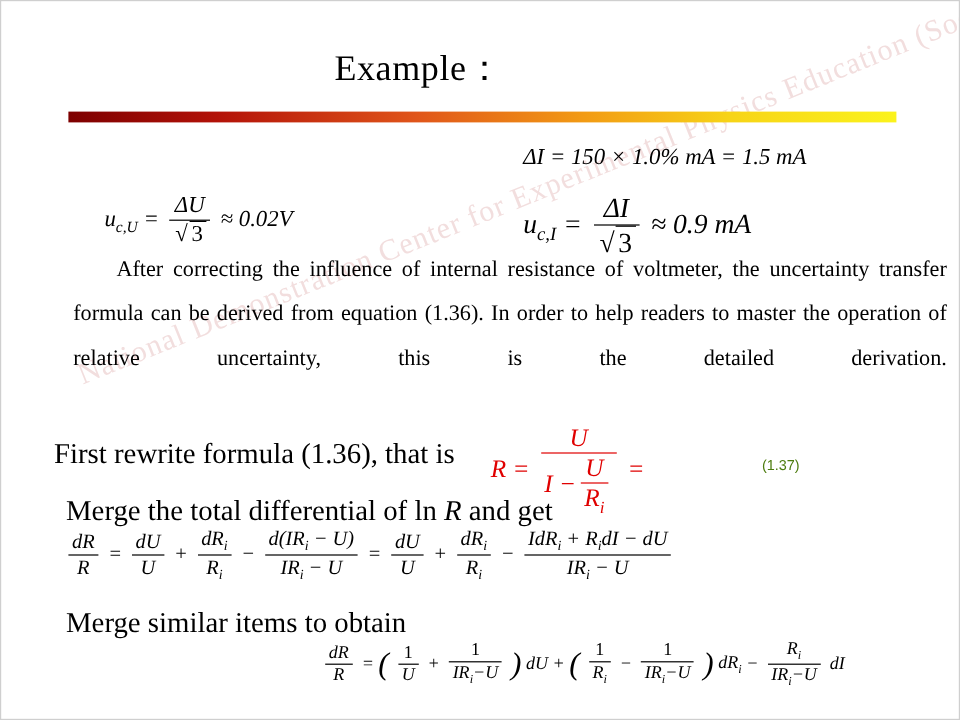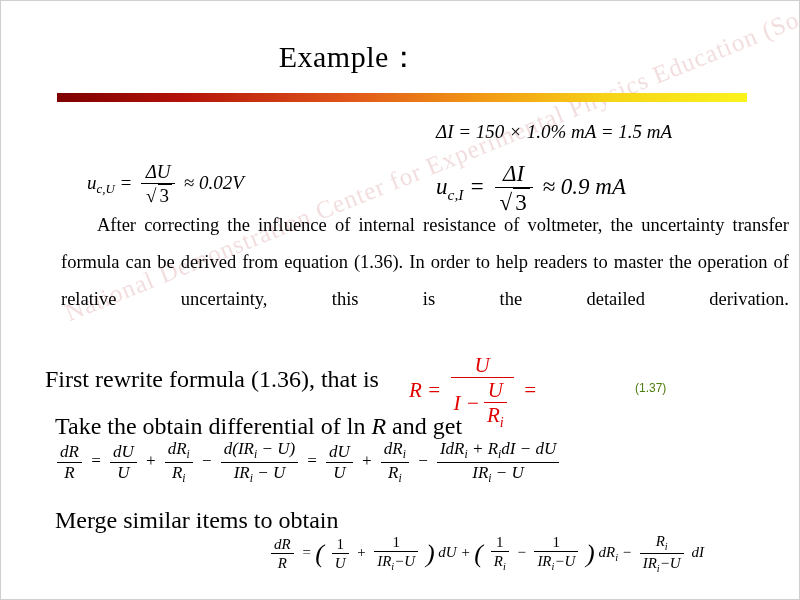--- a/index.html
+++ b/index.html
@@ -186,21 +186,21 @@
       <span class="num">U</span>
       <span class="den">
         <span>I −</span><span class="frac red"><span class="num">U</span><span class="den"><span>R</span><span class="sub">i</span></span></span>
       </span>
     </span>
     <span>=</span>
   </div>
   <div class="eqnum" style="left:634px; top:380px;">(1.37)</div>
 
   <div class="line-text" style="left:54px; top:412px;">
-    <span>Take the obtain differential of ln </span><em>R</em><span> and get</span>
+    <span>Merge the total differential of ln </span><em>R</em><span> and get</span>
   </div>
 
   <div class="math" style="left:52px; top:438px; font-size:17px;">
     <span class="frac">
       <span class="num">dR</span>
       <span class="den">R</span>
     </span>
     <span>=</span>
     <span class="frac">
       <span class="num">dU</span>

